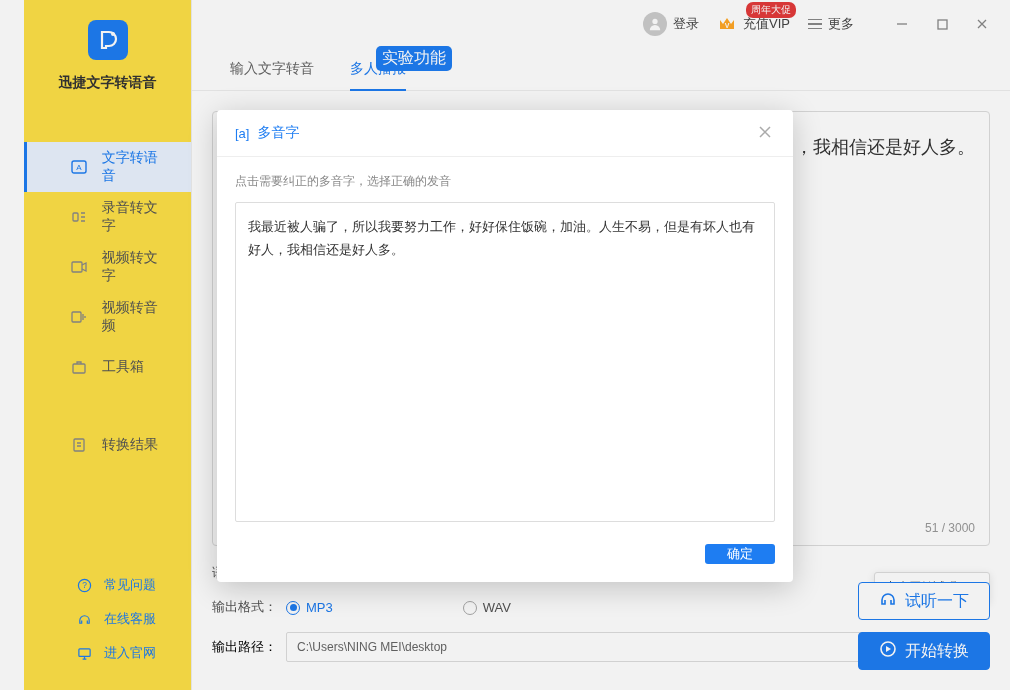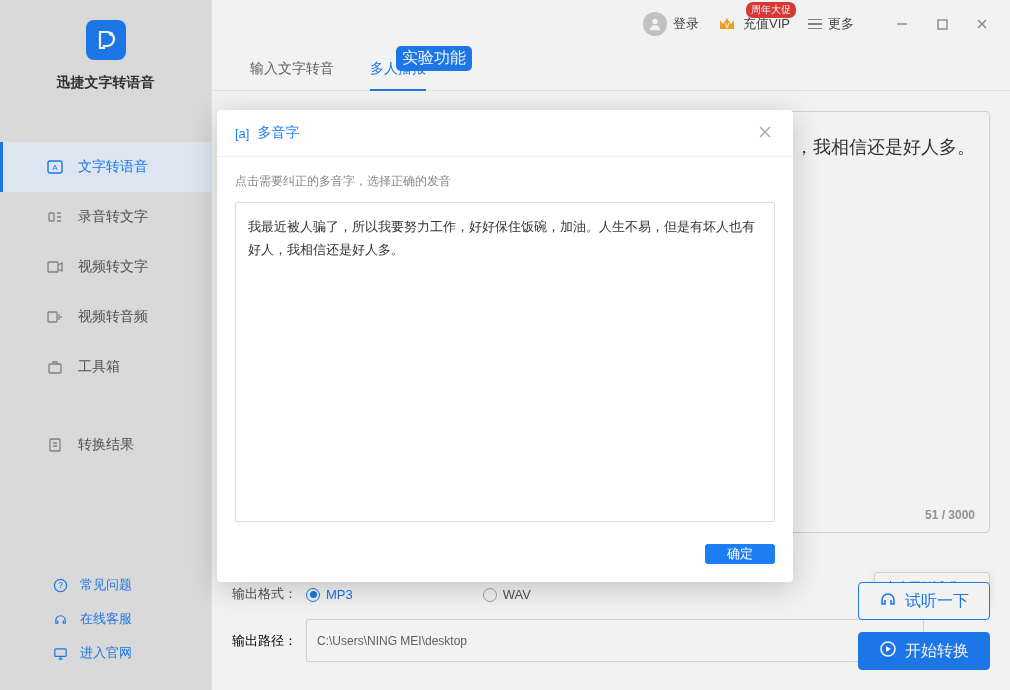--- a/index.html
+++ b/index.html
@@ -1,18 +1,18 @@
 <!DOCTYPE html>
 <html><head>
   <meta charset="utf-8">
   <style>
     * { margin: 0; padding: 0; box-sizing: border-box; font-family: "Microsoft YaHei", "PingFang SC", sans-serif; }
     body { width: 1010px; height: 690px; overflow: hidden; background: #fff; position: relative; }
     .app { display: flex; width: 100%; height: 100%; }
-    .sidebar { width: 212px; background: #e5e5e5; display: flex; flex-direction: column; border-right: 1px solid #eee; }
+    .sidebar { width: 168px; background: #fde047; display: flex; flex-direction: column; border-right: 1px solid #eee; margin-left: 24px; }
     .logo-wrap { display: flex; flex-direction: column; align-items: center; padding: 20px 0 20px; }
     .logo { width: 40px; height: 40px; background: #1e7df2; border-radius: 8px; display: flex; align-items: center; justify-content: center; }
     .logo svg { width: 24px; height: 24px; }
     .app-name { margin-top: 14px; font-size: 14px; color: #333; font-weight: 600; }
     .nav { margin-top: 30px; flex: 1; }
     .nav-item { display: flex; align-items: center; padding: 0 20px 0 46px; height: 50px; font-size: 14px; color: #555; cursor: pointer; position: relative; }
     .nav-item.active { background: #e9f2fe; color: #1e7df2; }
     .nav-item.active::before { content: ""; position: absolute; left: 0; top: 0; bottom: 0; width: 3px; background: #1e7df2; }
     .nav-item .ico { width: 18px; height: 18px; margin-right: 14px; display: flex; align-items: center; justify-content: center; }
     .nav-sep { height: 28px; }
@@ -31,36 +31,36 @@
     .win-btns { display: flex; gap: 0; margin-left: 10px; }
     .win-btn { width: 40px; height: 32px; display: flex; align-items: center; justify-content: center; cursor: pointer; color: #888; }
     .tabs { display: flex; border-bottom: 1px solid #eee; padding-left: 20px; }
     .tab { padding: 12px 18px; font-size: 14px; color: #666; cursor: pointer; position: relative; }
     .tab.active { color: #1e7df2; }
     .tab.active::after { content: ""; position: absolute; bottom: -1px; left: 18px; right: 18px; height: 2px; background: #1e7df2; }
     .tab-badge { position: absolute; top: -2px; right: -28px; background: #1e7df2; color: #fff; font-size: 16px; padding: 2px 6px; border-radius: 5px; }
     .content { flex: 1; padding: 20px; display: flex; flex-direction: column; position: relative; }
     .textarea-wrap { flex: 1; border: 1px solid #ddd; border-radius: 4px; position: relative; padding: 0; }
     .snippet { position: absolute; top: 23px; right: 14px; font-size: 18px; color: #333; }
-    .char-count { position: absolute; bottom: 10px; right: 14px; font-size: 12px; color: #999; font-weight: bold; }
+    .char-count { position: absolute; bottom: 10px; right: 14px; font-size: 12px; color: #999; }
     .sample-btn { position: absolute; bottom: 10px; left: 14px; color: #1e7df2; font-size: 13px; }
     .controls { margin-top: 10px; }
     .ctrl-row { display: flex; align-items: center; padding: 8px 0; font-size: 13px; color: #555; }
     .ctrl-label { width: 74px; }
     .slider-group { display: flex; align-items: center; gap: 14px; width: 240px; }
     .slider { position: relative; width: 110px; height: 4px; background: #ddd; border-radius: 2px; }
     .slider-fill { position: absolute; left: 0; top: 0; bottom: 0; width: 50%; background: #1e7df2; border-radius: 2px; }
     .slider-thumb { position: absolute; left: 50%; top: 50%; width: 14px; height: 14px; background: #1e7df2; border-radius: 50%; transform: translate(-50%, -50%); }
     .radio { display: inline-flex; align-items: flex-end; gap: 6px; margin-right: 40px; cursor: pointer; }
     .radio-dot { width: 14px; height: 14px; border: 1.5px solid #aaa; border-radius: 50%; display: flex; align-items: center; justify-content: center; }
     .radio.checked .radio-dot { border-color: #1e7df2; }
     .radio.checked .radio-dot::after { content: ""; width: 7px; height: 7px; background: #1e7df2; border-radius: 50%; }
     .radio.checked .radio-lbl { color: #1e7df2; }
     .path-row { display: flex; align-items: center; padding: 8px 0; font-size: 13px; }
-    .path-input { flex: 1; height: 43px; border: 1px solid #ddd; border-radius: 2px; padding: 0 10px; font-size: 12px; color: #666; }
+    .path-input { flex: 1; height: 30px; border: 1px solid #ddd; border-radius: 2px; padding: 0 10px; font-size: 12px; color: #666; }
     .change-path { color: #1e7df2; margin-left: 14px; cursor: pointer; font-size: 13px; }
     .action-area { position: absolute; bottom: 20px; right: 20px; display: flex; flex-direction: column; gap: 12px; align-items: flex-end; }
     .tooltip-bubble { position: absolute; bottom: 87px; right: 20px; background: #fff; border: 1px solid #ddd; box-shadow: 0 2px 8px rgba(0,0,0,0.1); padding: 6px 10px; font-size: 12px; color: #444; border-radius: 3px; display: flex; align-items: center; gap: 10px; }
     .tooltip-close { color: #999; cursor: pointer; font-size: 14px; }
     .btn { display: inline-flex; align-items: center; justify-content: center; gap: 8px; height: 38px; padding: 0 20px; border-radius: 4px; font-size: 16px; cursor: pointer; min-width: 128px; }
     .btn-outline { border: 1px solid #1e7df2; color: #1e7df2; background: #fff; }
     .btn-primary { background: #1e7df2; color: #fff; border: 1px solid #1e7df2; }
     
     .overlay { position: absolute; inset: 0; background: rgba(0,0,0,0.05); display: flex; align-items: flex-start; justify-content: center; padding-top: 110px; }
     .modal { width: 576px; background: #fff; border-radius: 4px; box-shadow: 0 6px 30px rgba(0,0,0,0.2); display: flex; flex-direction: column; }

